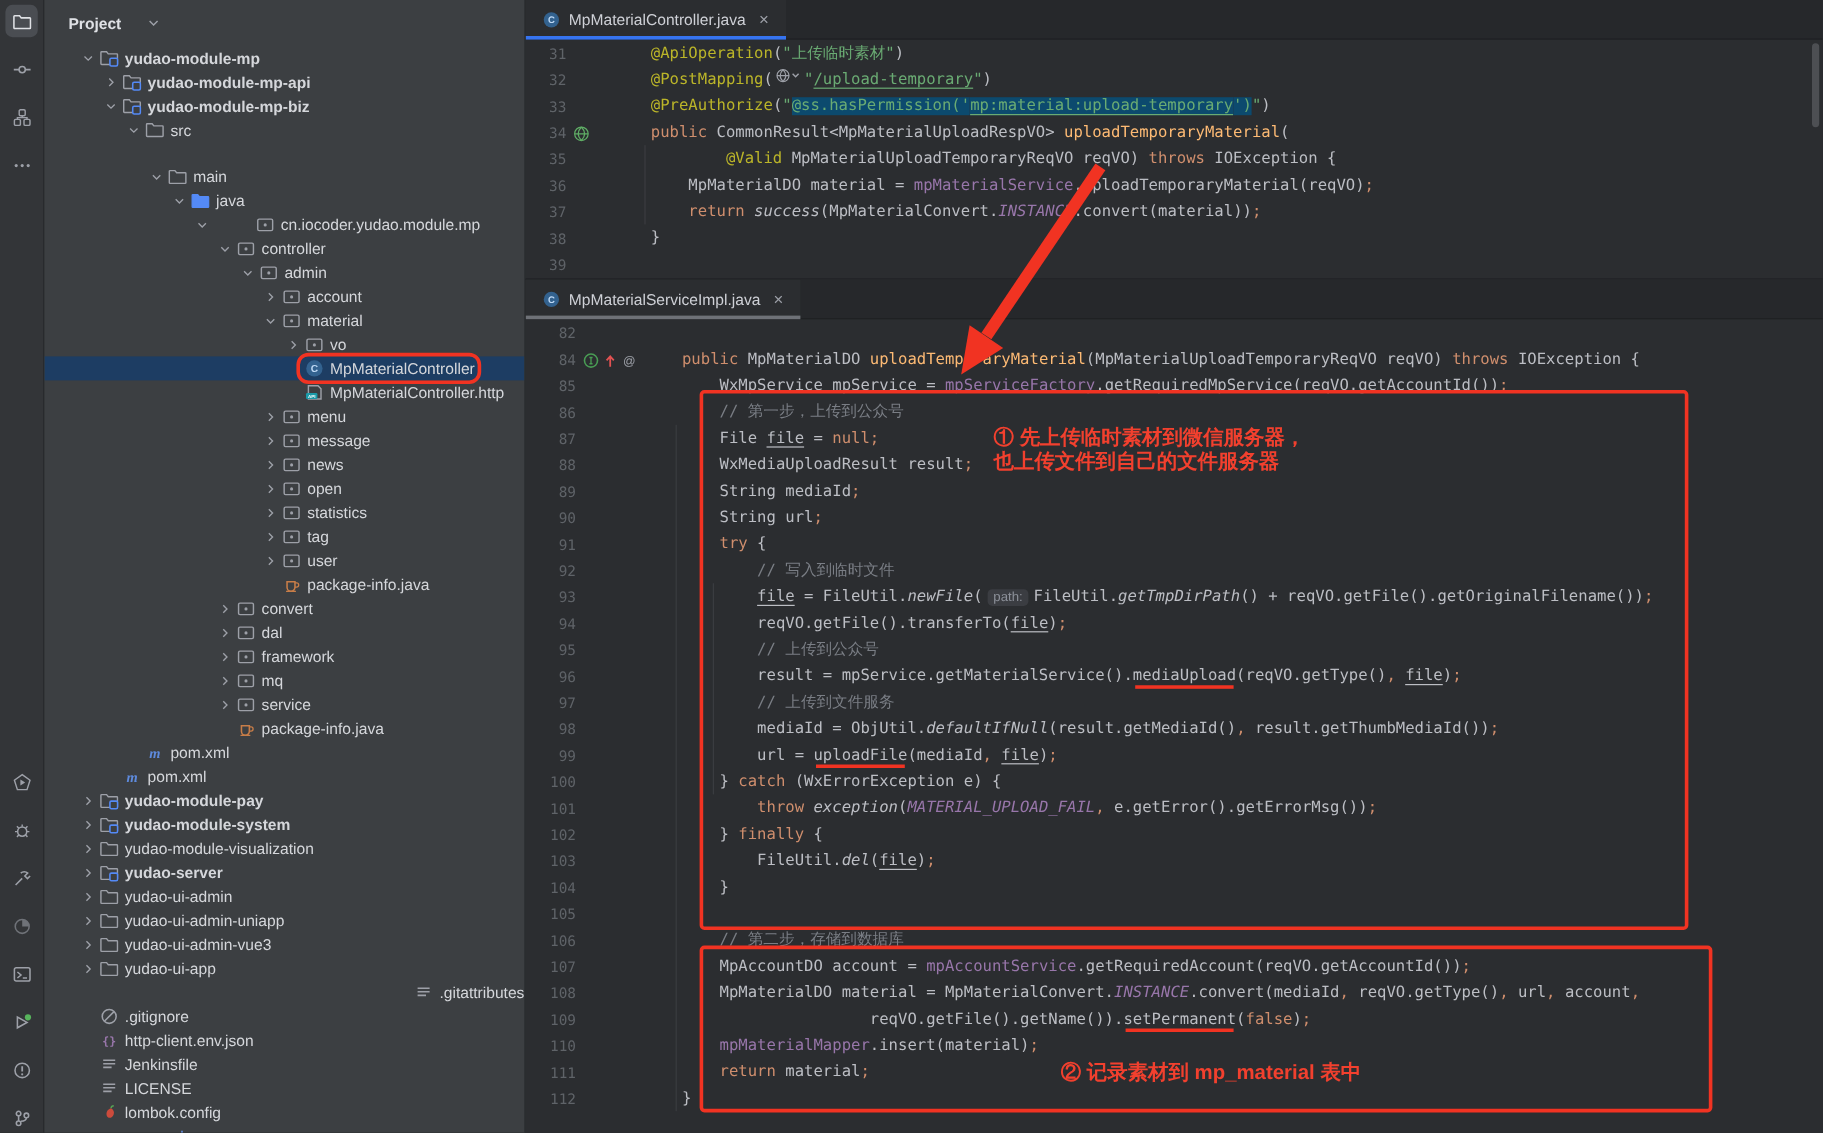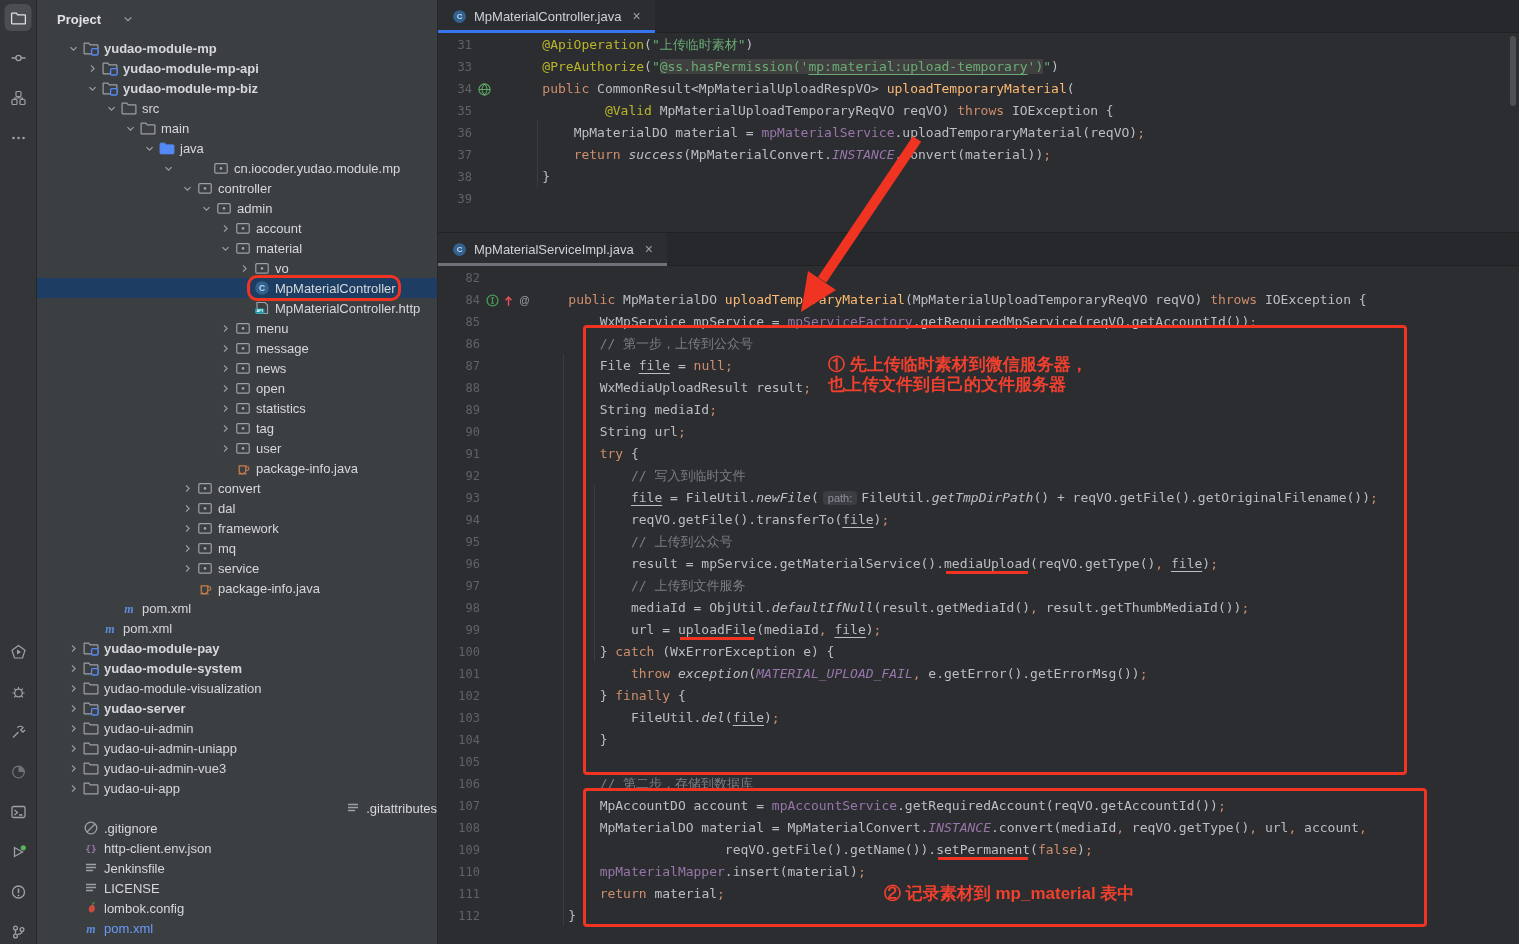--- a/index.html
+++ b/index.html
@@ -59,21 +59,21 @@
   .t-ann{color:#BBB529;}
   .t-str{color:#6AAB73;}
   .t-sl{color:#6AAB73;text-decoration:underline;text-underline-offset:3px;}
   .t-fld{color:#9876AA;}
   .t-cst{color:#9876AA;font-style:italic;}
   .t-mth{color:#fdba74;}
   .t-it{font-style:italic;}
   .t-cm{color:#7A7E85;}
   .t-ul{text-decoration:underline;text-underline-offset:3px;}
   .t-rul{box-shadow:0 5px 0 -2px #F13322;border-radius:1px;}
-  .t-hlbg{background:#404040;}
+  .t-hlbg{background:#0c4a6e;}
   .t-chip{background:#3B3D42;color:#8C9099;font-size:11px;border-radius:4px;padding:1px 5px;margin:0 4px;
     font-family:"Liberation Sans",sans-serif;}
 
   .guide{position:absolute;width:1px;background:#3A3C40;}
   .vthumb{position:absolute;right:3px;width:6px;border-radius:3px;background:rgba(140,144,150,.35);}
 
   
   .overlay{position:absolute;left:0;top:0;width:1519px;height:944px;pointer-events:none;z-index:50;}
   .abox{position:absolute;border:3px solid #F13322;border-radius:4px;}
   .note{position:absolute;color:#F2402E;font-weight:700;font-size:17px;line-height:20px;}
@@ -259,21 +259,21 @@
           </span>
           <span class="twrap">
             <span class="ti ic">
               <svg viewBox="0 0 16 16">
                 <path d="M1.7 3.2h4.1l1.4 1.7h7.1c.3 0 .6.3.6.6v7.7c0 .3-.3.6-.6.6H1.7c-.3 0-.6-.3-.6-.6V3.8c0-.3.3-.6.6-.6z" fill="none" stroke="#9DA0A8" stroke-width="1.2"></path>
               </svg>
             </span>
             <span class="tl">src</span>
           </span>
         </div>
-        <div class="trow" style="padding-left: 85px;">
+        <div class="trow" style="padding-left: 85px; margin-top: 19px;">
           <span class="chev ic">
             <svg viewBox="0 0 16 16">
               <path d="M4.2 6.2 8 10l3.8-3.8" fill="none" stroke="#9DA0A8" stroke-width="1.4"></path>
             </svg>
           </span>
           <span class="twrap">
             <span class="ti ic">
               <svg viewBox="0 0 16 16">
                 <path d="M1.7 3.2h4.1l1.4 1.7h7.1c.3 0 .6.3.6.6v7.7c0 .3-.3.6-.6.6H1.7c-.3 0-.6-.3-.6-.6V3.8c0-.3.3-.6.6-.6z" fill="none" stroke="#9DA0A8" stroke-width="1.2"></path>
               </svg>
@@ -875,20 +875,31 @@
           <span>MpMaterialController.java</span>
           <span class="close">×</span>
           <span class="under"></span>
         </div>
       </div>
       <div class="lines">
           <div class="cl">
             <span class="ln">31</span>
             <span class="gut"></span>
             <pre class="code">    <span class="t-ann">@ApiOperation</span><span class="t-d">(</span><span class="t-str">"上传临时素材"</span><span class="t-d">)</span></pre>
+          </div>
+          <div class="cl">
+            <span class="ln">32</span>
+            <span class="gut"></span>
+            <pre class="code">    <span class="t-ann">@PostMapping</span><span class="t-d">(</span><span class="inline-ic ic"><svg viewBox="0 0 22 14">
+                  <g fill="none" stroke="#9DA0A8" stroke-width="1">
+                    <circle cx="6.5" cy="7" r="5"></circle>
+                    <path d="M1.5 7h10M6.5 2c-3 3.2-3 6.8 0 10M6.5 2c3 3.2 3 6.8 0 10"></path>
+                    <path d="M14.5 5.5l2.5 2.5 2.5-2.5" stroke-width="1.2"></path>
+                  </g>
+                </svg></span><span class="t-str">"</span><span class="t-sl">/upload-temporary</span><span class="t-str">"</span><span class="t-d">)</span></pre>
           </div>
           <div class="cl">
             <span class="ln">33</span>
             <span class="gut"></span>
             <pre class="code">    <span class="t-ann">@PreAuthorize</span><span class="t-d">(</span><span class="t-str">"</span><span class="t-str t-hlbg">@ss.hasPermission('</span><span class="t-sl t-hlbg">mp:material:upload-temporary</span><span class="t-str t-hlbg">')</span><span class="t-str">"</span><span class="t-d">)</span></pre>
           </div>
           <div class="cl">
             <span class="ln">34</span>
             <span class="gut">
               <span class="ic gicon">

